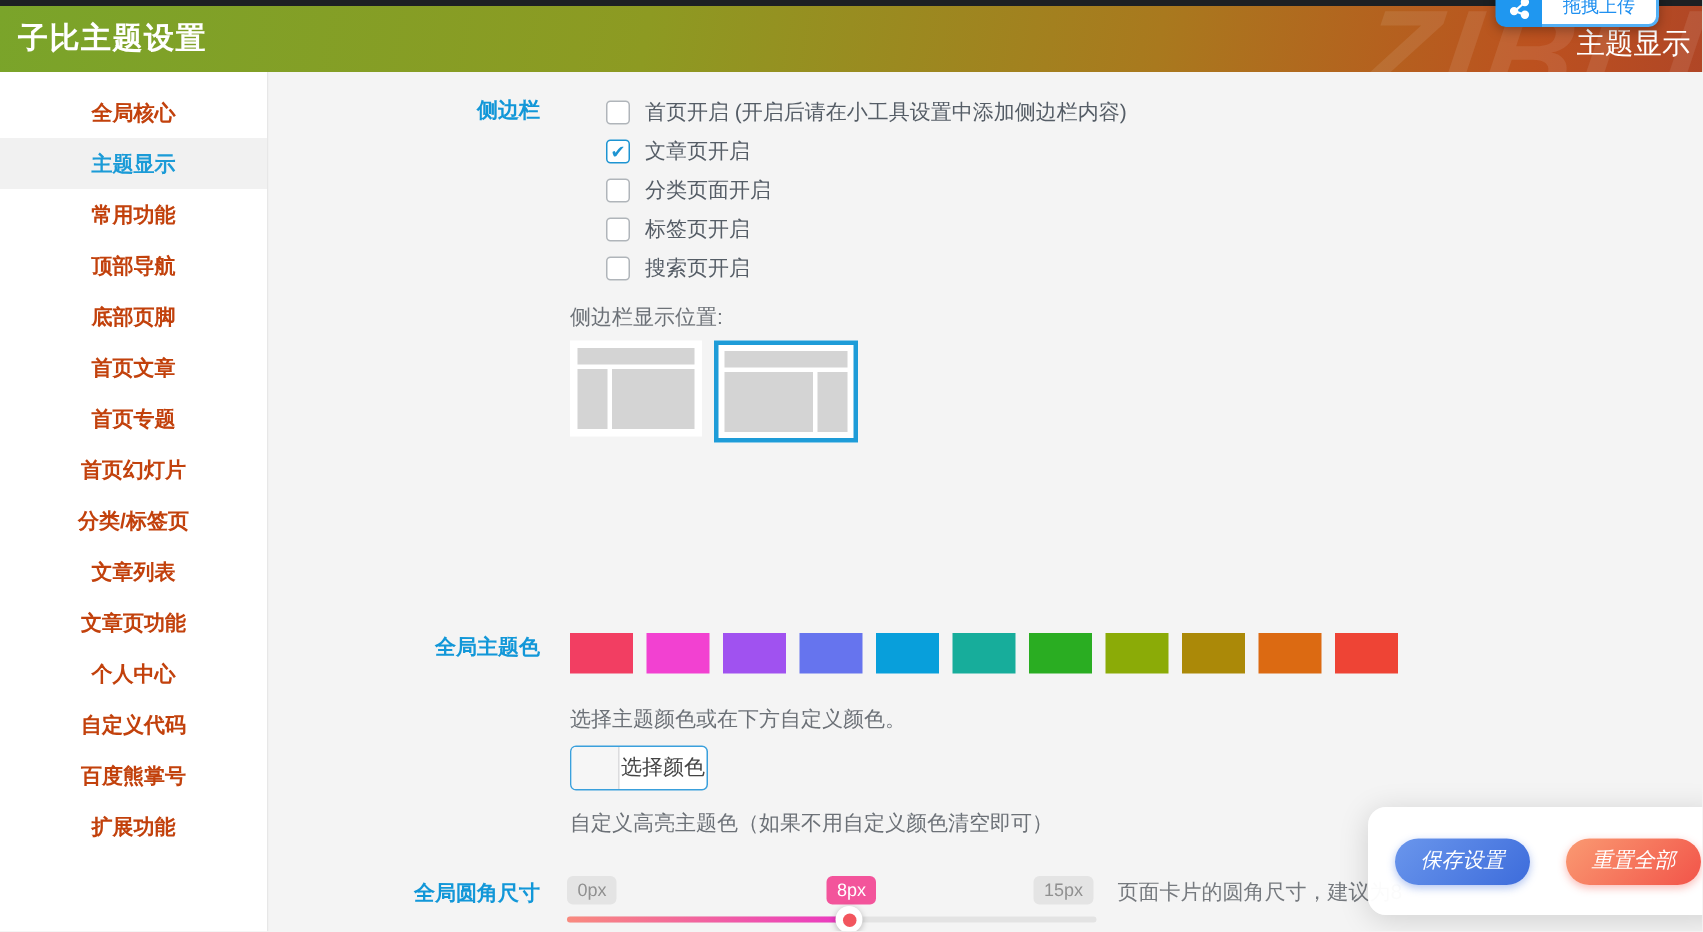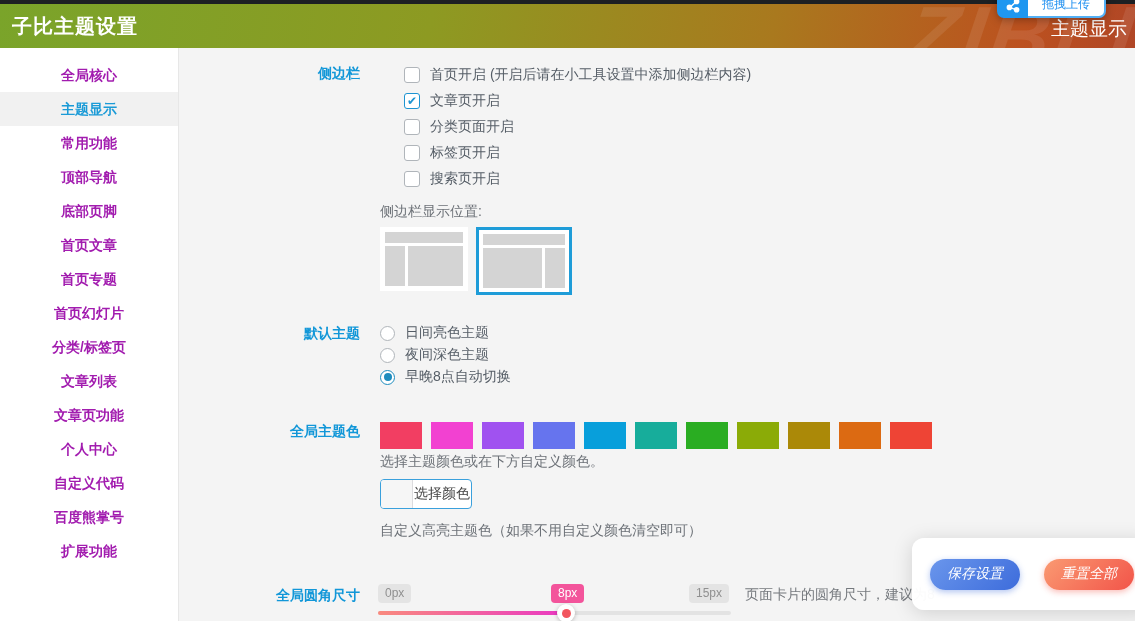--- a/index.html
+++ b/index.html
@@ -19,21 +19,21 @@
 
   
   .drag-upload { position:absolute; left:997px; top:-9px; z-index:60; display:flex; align-items:stretch; height:27px;
                  filter:drop-shadow(0 2px 4px rgba(0,0,0,0.3)); }
   .drag-upload .du-icon { width:31px; background:#1f97f0; border-radius:7px 0 0 7px; display:flex; align-items:center; justify-content:center; }
   .drag-upload .du-label { width:78px; background:#fff; border:2px solid #53b0f5; border-left:none; border-radius:0 7px 7px 0;
                  color:#2090f0; font-size:12px; display:flex; align-items:center; justify-content:center; }
 
   
   .sidebar { position:absolute; left:0; top:48px; width:179px; bottom:0; background:#fff; border-right:1px solid #e7e7e7; z-index:3; padding-top:10px; }
-  .side-item { height:34px; line-height:34px; text-align:center; font-size:14px; font-weight:600; color:#a21caf; cursor:pointer; }
+  .side-item { height:34px; line-height:34px; text-align:center; font-size:14px; font-weight:600; color:#c2410c; cursor:pointer; }
   .side-item.active { background:#f1f1f1; color:#1b9bd7; }
 
   
   .main { position:absolute; left:179px; top:48px; right:0; bottom:0; overflow:hidden; }
   .row { position:absolute; left:0; right:0; display:flex; align-items:flex-start; }
   .row-label { width:181px; text-align:right; font-size:14px; font-weight:bold; color:#1297d8; padding-top:3px; flex:none;font-family:Liberation Serif, serif; }
   .row-ctrl { margin-left:20px; }
 
   .check-row, .radio-row { display:flex; align-items:center; gap:10px; }
   .check-row { height:26px;padding-left:24px; }
@@ -178,61 +178,38 @@
             <div class="t-head"></div>
             <div class="t-body">
               <div class="t-main"></div>
               <div class="t-col"></div>
             </div>
           </div>
         </div>
       </div>
     </div>
 
-    <div class="row" style="top:274px;">
-      <div class="row-label">默认主题</div>
-      <div class="row-ctrl">
-        <div class="radio-row">
-          <span class="radio">
-              <span class="dot"></span>
-            </span>
-          <span class="opt-label">日间亮色主题</span>
-        </div>
-        <div class="radio-row">
-          <span class="radio">
-              <span class="dot"></span>
-            </span>
-          <span class="opt-label">夜间深色主题</span>
-        </div>
-        <div class="radio-row">
-          <span class="radio selected">
-              <span class="dot"></span>
-            </span>
-          <span class="opt-label">早晚8点自动切换</span>
-        </div>
-      </div>
-    </div>
 
     <div class="row" style="top:372px;">
       <div class="row-label">全局主题色</div>
       <div class="row-ctrl">
         <div class="swatches">
           <div class="swatch" style="background: rgb(242, 62, 98);"></div>
           <div class="swatch" style="background: rgb(242, 65, 209);"></div>
           <div class="swatch" style="background: rgb(160, 82, 240);"></div>
           <div class="swatch" style="background: rgb(102, 116, 238);"></div>
           <div class="swatch" style="background: rgb(8, 159, 219);"></div>
           <div class="swatch" style="background: rgb(23, 173, 155);"></div>
           <div class="swatch" style="background: rgb(42, 173, 34);"></div>
           <div class="swatch" style="background: rgb(139, 171, 7);"></div>
           <div class="swatch" style="background: rgb(171, 137, 8);"></div>
           <div class="swatch" style="background: rgb(220, 106, 18);"></div>
           <div class="swatch" style="background: rgb(238, 68, 53);"></div>
         </div>
-        <div class="hint" style="margin-top:4px;">选择主题颜色或在下方自定义颜色。</div>
+        <div class="hint" style="margin-top:22px;">选择主题颜色或在下方自定义颜色。</div>
         <div class="picker">
           <div class="p-well"></div>
           <div class="p-text">选择颜色</div>
         </div>
         <div class="hint" style="margin-top:13px;">自定义高亮主题色（如果不用自定义颜色清空即可）</div>
       </div>
     </div>
 
     <div class="row" style="top:536px;">
       <div class="row-label">全局圆角尺寸</div>

